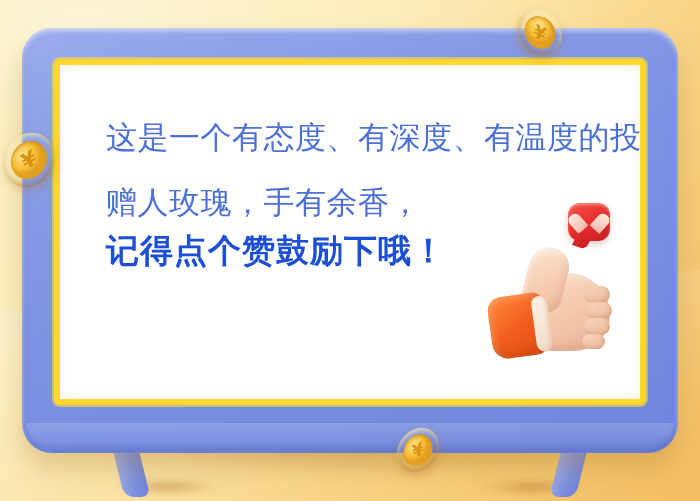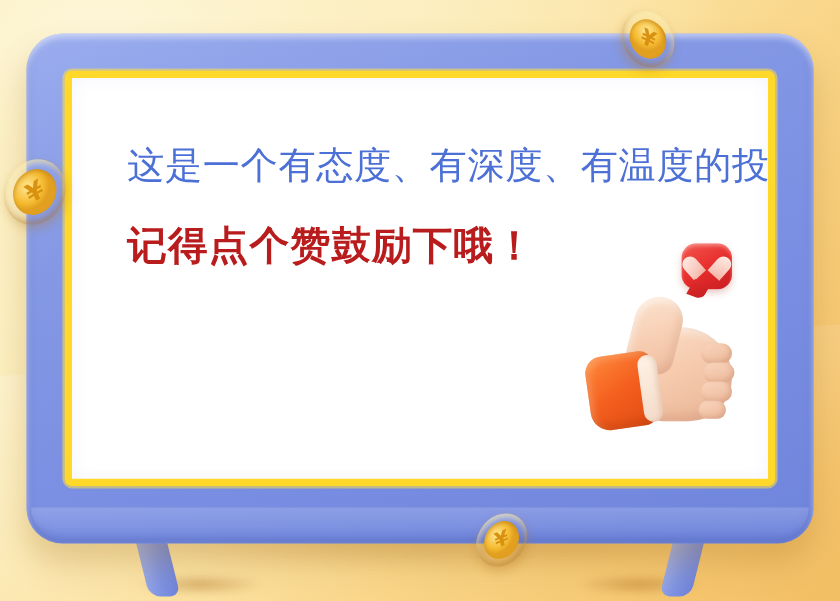--- a/index.html
+++ b/index.html
@@ -126,21 +126,21 @@
     right: 24px;
     color: #4C70D6;
     font-size: 31px;
     line-height: 1.50;
     letter-spacing: 0.5px;
     font-weight: 500;
   }
   .line { white-space: nowrap; }
   .para-gap { height: 18px; }
   .line.emph {
-    color: #b91c1c;
+    color: #1d4ed8;
     font-weight: bold;
     font-size: 33px;
     letter-spacing: 1px;
   }
 
   
   .thumb-art {
     position: absolute;
     right: 24px;
     bottom: 36px;
@@ -311,20 +311,21 @@
       <div class="leg right"></div>
     </div>
 
     <div class="tv-body"></div>
 
     <div class="tv-screen">
 
       <div class="screen-text">
         <div class="line">这是一个有态度、有深度、有温度的投研</div>
         <div class="para-gap"></div>
+        <div class="line">赠人玫瑰，手有余香，</div>
         <div class="line emph">记得点个赞鼓励下哦！</div>
         <div class="para-gap"></div>
       </div>
 
       <div class="thumb-art">
         <div class="heart-bubble">
           <div class="heart-glyph"></div>
         </div>
         <div class="hand">
           <div class="palm"></div>

